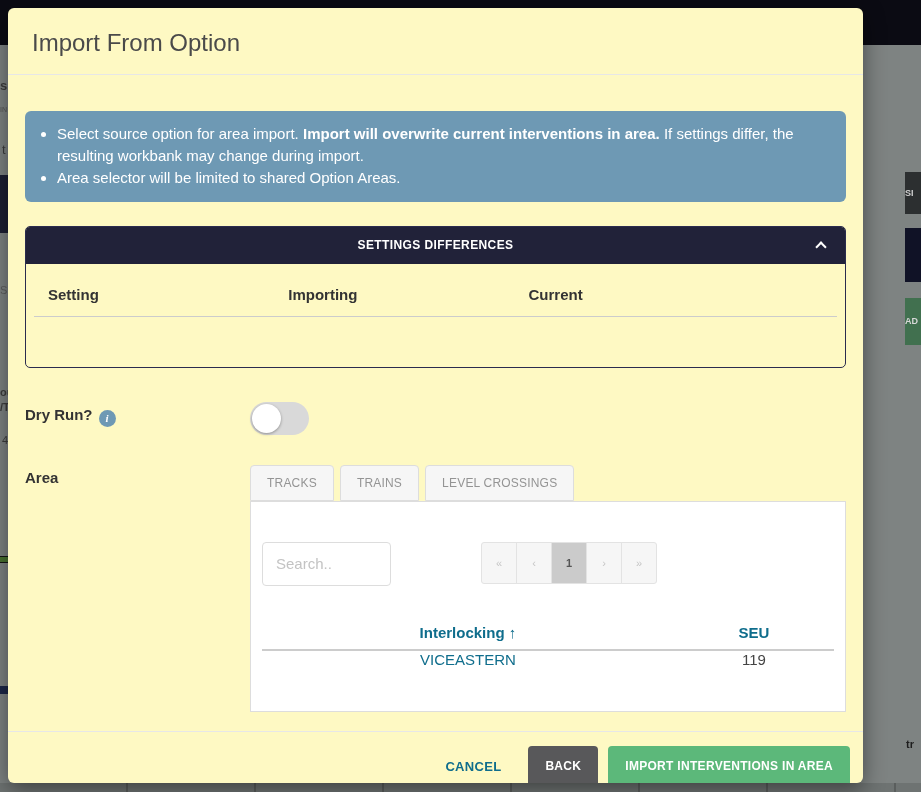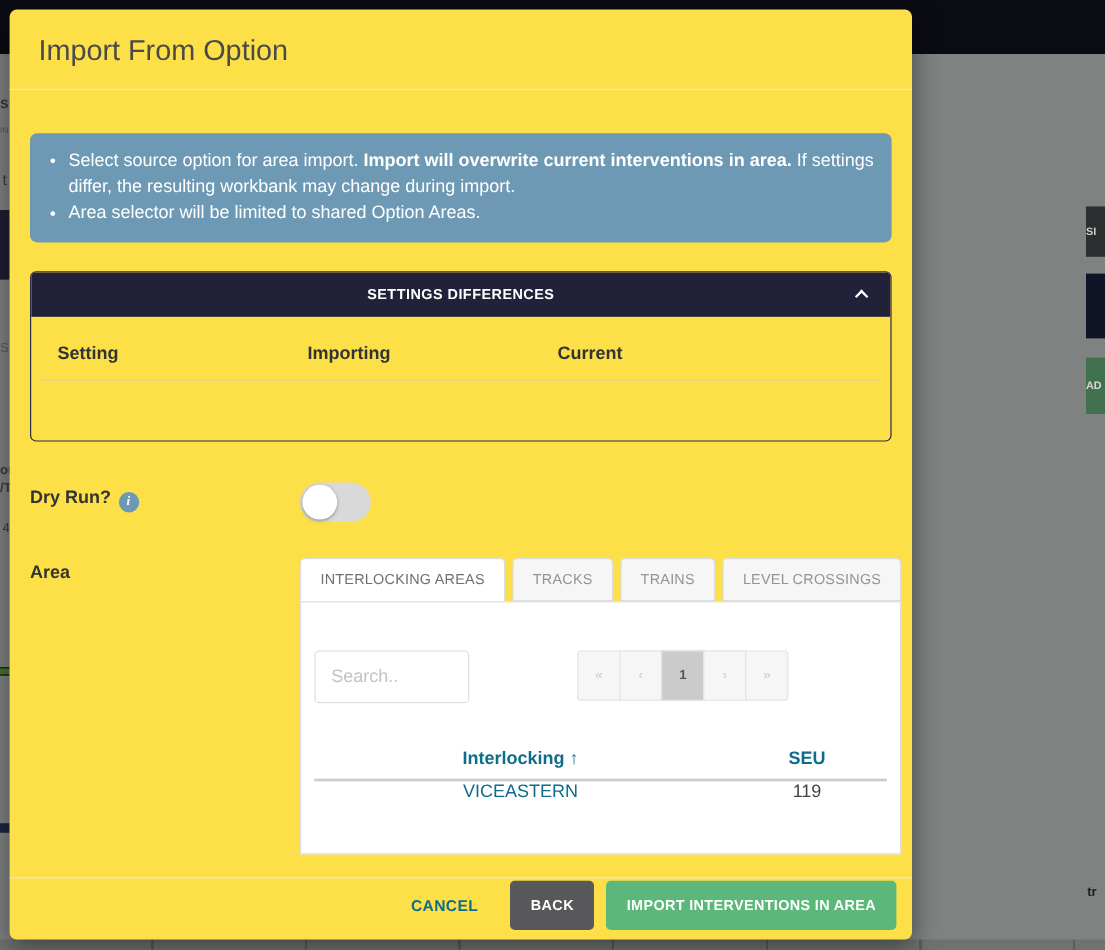--- a/index.html
+++ b/index.html
@@ -22,21 +22,21 @@
   .frag-su { left:0; top:78px;  font-weight:bold; font-size:13px; width:9px; }
   .frag-in { left:0; top:106px; font-size:7px; color:#555; width:9px; }
   .frag-t  { left:2px; top:142px; font-size:13px; width:7px; }
   .frag-s  { left:0; top:284px; font-size:11px; color:#5d5d5d; width:9px; }
   .frag-ou { left:0; top:386px; font-weight:bold; width:9px; }
   .frag-vt { left:0; top:401px; font-weight:bold; width:9px; }
   .frag-4  { left:2px; top:434px; width:7px; }
   .frag-tr { left:906px; top:738px; font-weight:bold; color:#1e1e1e; width:33px; }
 
   
-  .modal { position:absolute; left:8px; top:8px; width:752px; height:775px; background:#fde047;
+  .modal { position:absolute; left:8px; top:8px; width:855px; height:775px; background:#fef9c3;
     border-radius:6px; box-shadow:0 6px 22px rgba(0,0,0,.45); overflow:hidden; }
 
   .modal-header { padding:21px 24px 17px; border-bottom:1px solid #e7e7e7; }
   .modal-title { font-size:24px; color:#4a4a4a; }
 
   .modal-body { padding:20px 17px 0; }
 
   
   .alert { background:#6e99b4; border-radius:6px; color:#fff; padding:12px 14px 12px 8px; font-size:15px; line-height:1.48;margin-top:16px; }
   .alert ul { list-style:disc; padding-left:24px; }
@@ -86,21 +86,21 @@
   .area-table { width:100%; margin-top:38px; border-collapse:collapse; }
   .area-table th { font-size:15px; font-weight:bold; color:#0f6d8c; text-align:center;
     padding-bottom:8px; border-bottom:2px solid #ccc; }
   .area-table td { text-align:center; font-size:15px; }
   .col-interlocking { width:72%; }
   .cell-link { color:#0f6d8c; cursor:pointer; }
   .cell-num { color:#444; }
   .sort-arrow { font-weight:bold; }
 
   
-  .modal-footer { margin-top:19px; border-top:1px solid #e7e7e7; padding:2px 13px 0;
+  .modal-footer { margin-top:19px; border-top:1px solid #e7e7e7; padding:14px 13px 0;
     display:flex; justify-content:flex-end; align-items:center; }
   .cancel-link { color:#0f6d8c; font-size:13px; font-weight:bold; letter-spacing:.3px; margin-right:27px; cursor:pointer; }
   .btn { border:none; border-radius:4px; height:41px; color:#fff; font-size:12px; font-weight:bold;
     letter-spacing:.3px; cursor:pointer; font-family:inherit; }
   .btn-back { background:#58585a; padding:0 17px; }
   .btn-import { background:#5cb87a; padding:0 17px; margin-left:10px; }
 </style>
 </head>
 <body>
 
@@ -159,21 +159,20 @@
       </div>
       <div class="toggle">
         <div class="toggle-knob"></div>
       </div>
     </div>
 
     <div class="field-row area-row">
       <div class="field-label">Area</div>
       <div>
         <div class="tabs">
-          <div class="tab active">INTERLOCKING AREAS</div>
           <div class="tab">TRACKS</div>
           <div class="tab">TRAINS</div>
           <div class="tab">LEVEL CROSSINGS</div>
         </div>
         <div class="tab-panel">
           <div class="panel-controls">
             <input class="search-input" type="text" placeholder="Search.." style="">
             <div class="pagination">
               <div class="page-btn">«</div>
               <div class="page-btn">‹</div>

